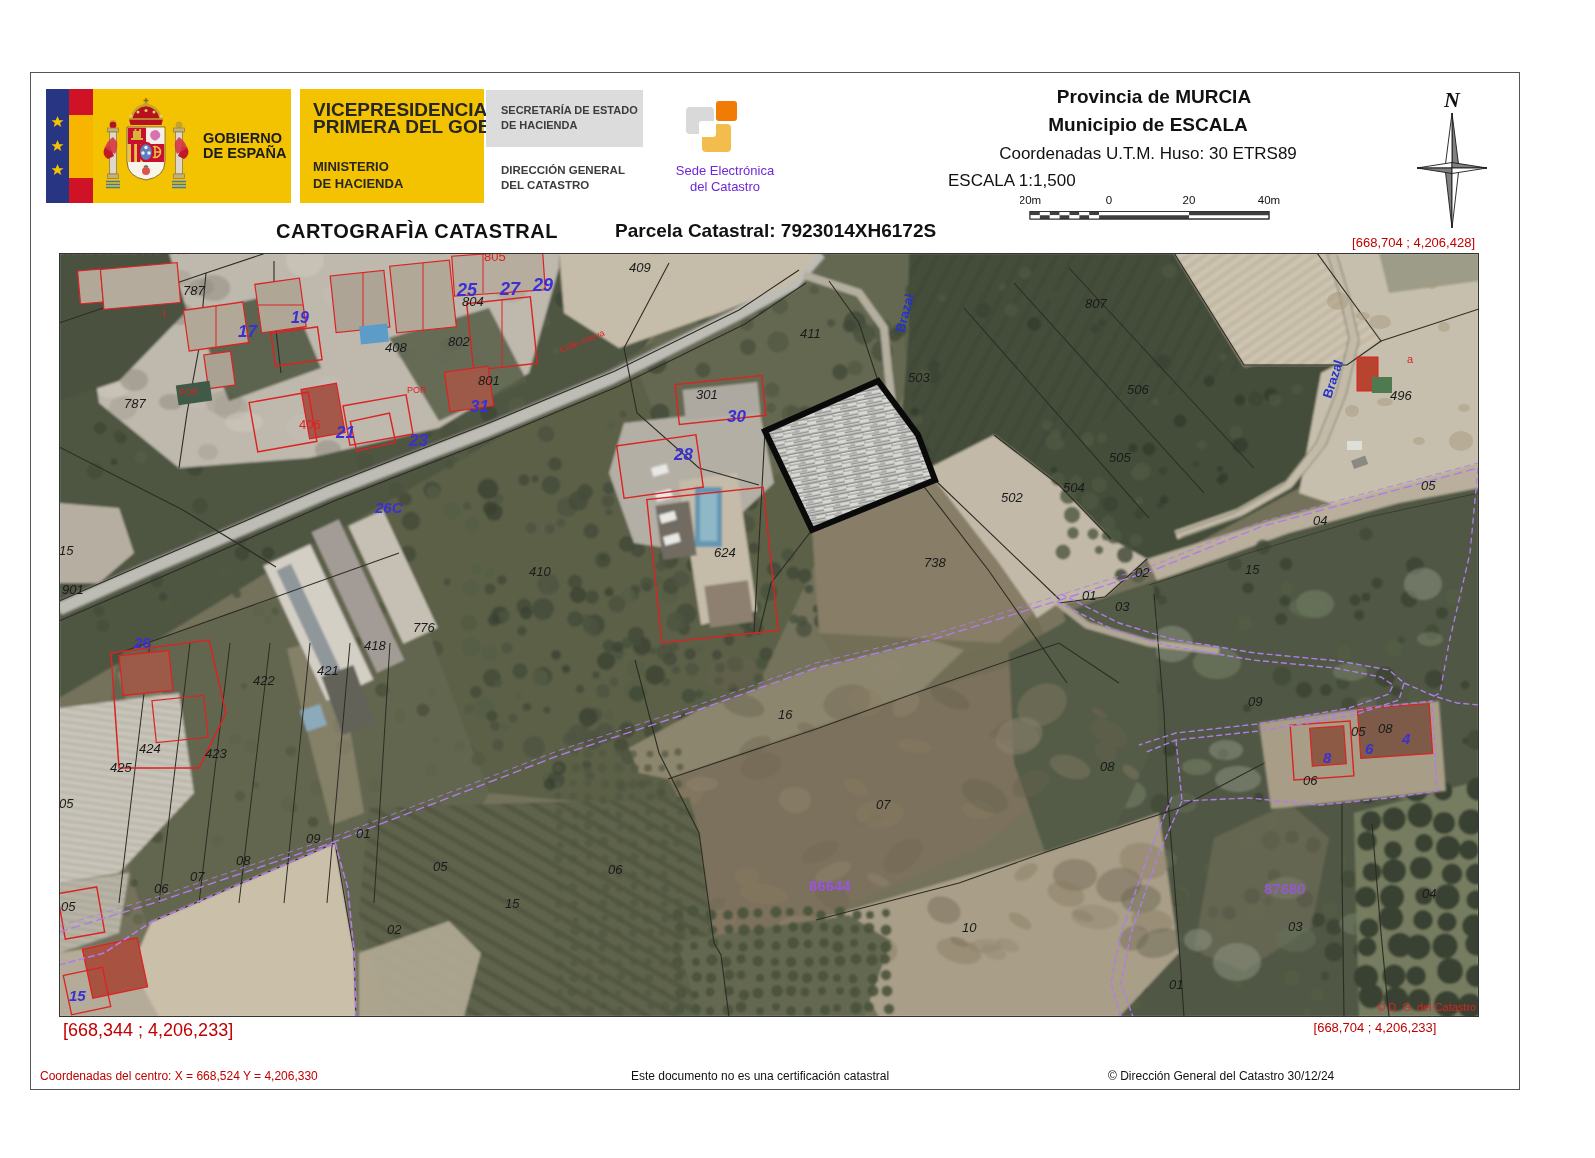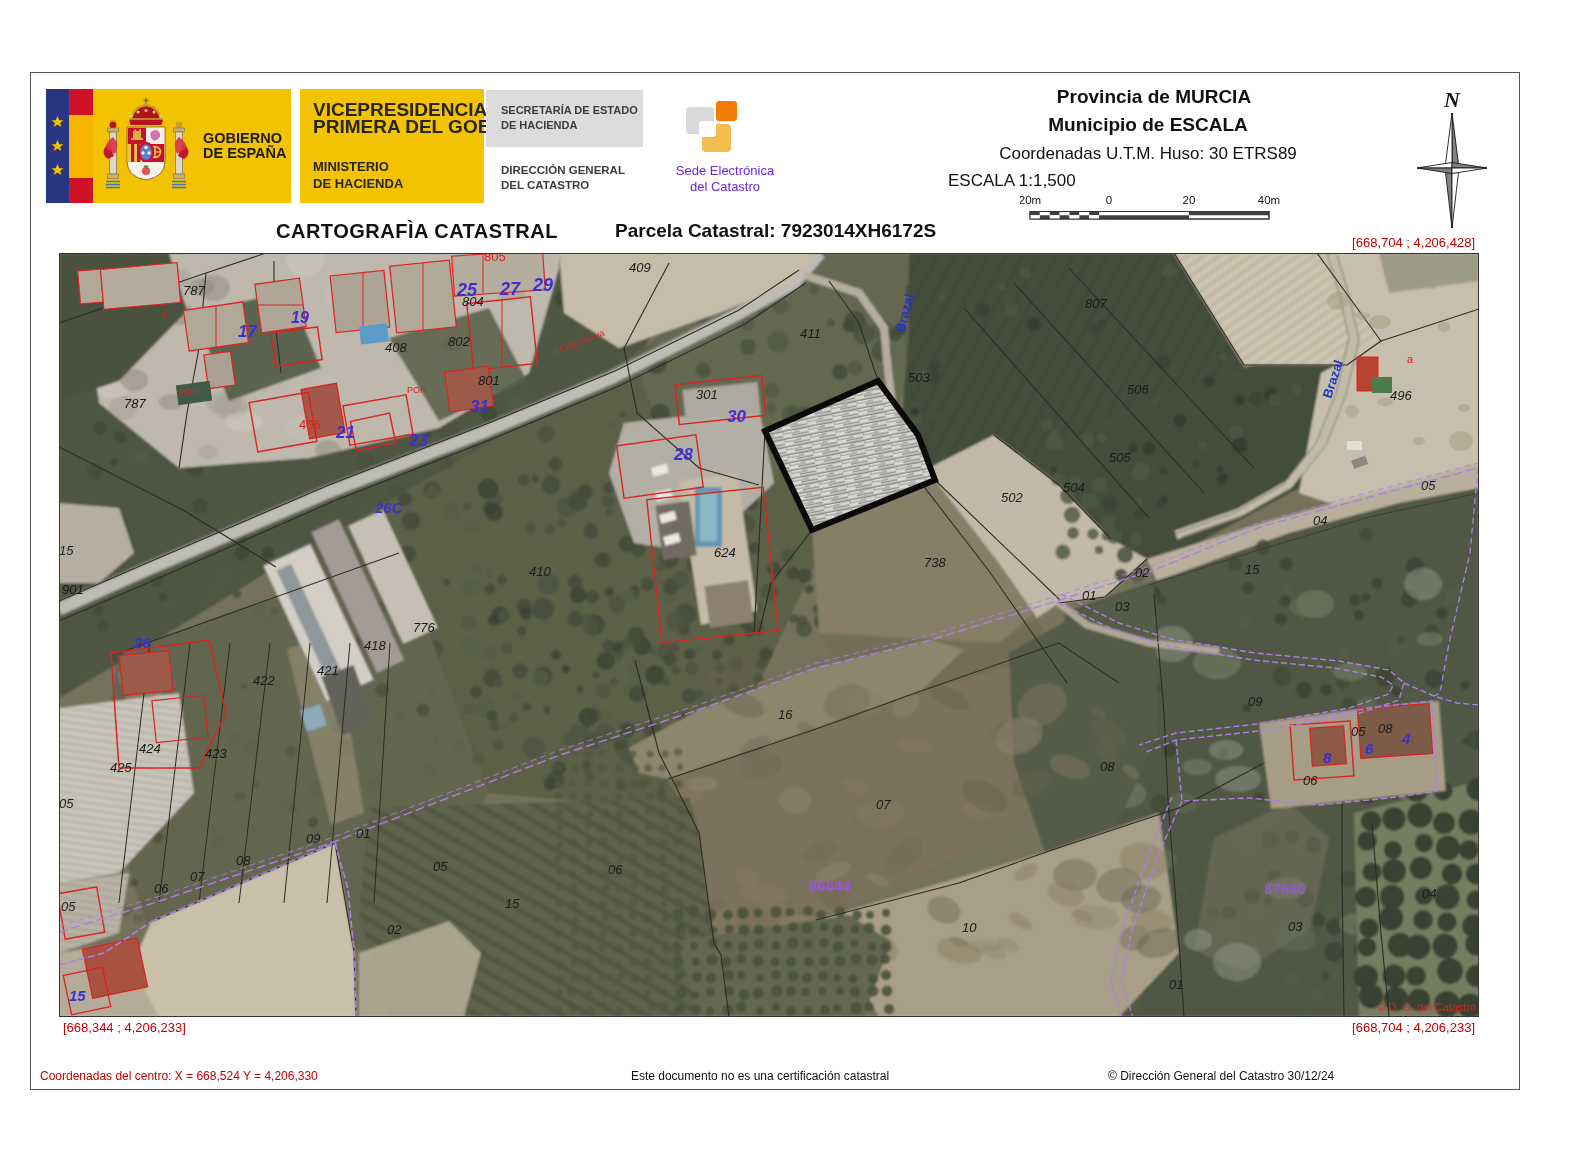--- a/index.html
+++ b/index.html
@@ -159,22 +159,22 @@
 <path d="M47,78 L82,78 L47,83.5 Z" fill="#fff"></path>
 </g>
 <text x="39" y="17" font-size="22" font-style="italic" font-weight="bold" font-family="Liberation Serif, serif" fill="#111">N</text>
 </svg>
 
 <div class="abs" style="left:276px;top:220px;font-size:20px;font-weight:bold;color:#111;letter-spacing:0.5px;">CARTOGRAFÌA CATASTRAL</div>
 
 <div class="abs" style="left:615px;top:220px;font-size:19px;font-weight:bold;color:#111;">Parcela Catastral: 7923014XH6172S</div>
 <div class="abs red" style="left:63px;top:235px;font-size:13px;margin-top:16px;">[668,344 ; 4,206,428]</div>
 <div class="abs red" style="left:1275px;top:235px;width:200px;text-align:right;font-size:13px;">[668,704 ; 4,206,428]</div>
-<div class="abs red" style="left:63px;top:1020px;font-size:13px;">[668,344 ; 4,206,233]</div>
-<div class="abs red" style="left:1275px;top:1020px;width:200px;text-align:right;font-size:13px;">[668,704 ; 4,206,233]</div>
+<div class="abs red" style="left:63px;top:1020px;font-size:18px;">[668,344 ; 4,206,233]</div>
+<div class="abs red" style="left:1275px;top:1020px;width:200px;text-align:center;font-size:13px;">[668,704 ; 4,206,233]</div>
 <div class="abs red" style="left:40px;top:1069px;font-size:12px;">Coordenadas del centro: X = 668,524 Y = 4,206,330</div>
 <div class="abs" style="left:550px;top:1069px;width:420px;text-align:center;font-size:12px;color:#111;">Este documento no es una certificación catastral</div>
 <div class="abs" style="left:1108px;top:1069px;width:400px;text-align:left;font-size:12px;color:#111;">© Dirección General del Catastro 30/12/24</div>
 <svg class="abs" style="left:59px;top:253px" width="1420" height="764" viewBox="0 0 1420 764">
 <defs>
 <pattern id="hatch" width="26" height="8" patternUnits="userSpaceOnUse" patternTransform="rotate(-11)">
         <rect width="26" height="8" fill="#d8d8d4"></rect>
         <rect y="0.5" width="26" height="1.8" fill="#8b8b87"></rect>
         <rect y="3.3" width="17" height="1.5" fill="#a0a09c"></rect>
         <rect x="2" y="2.3" width="10" height="1" fill="#efefec"></rect>

